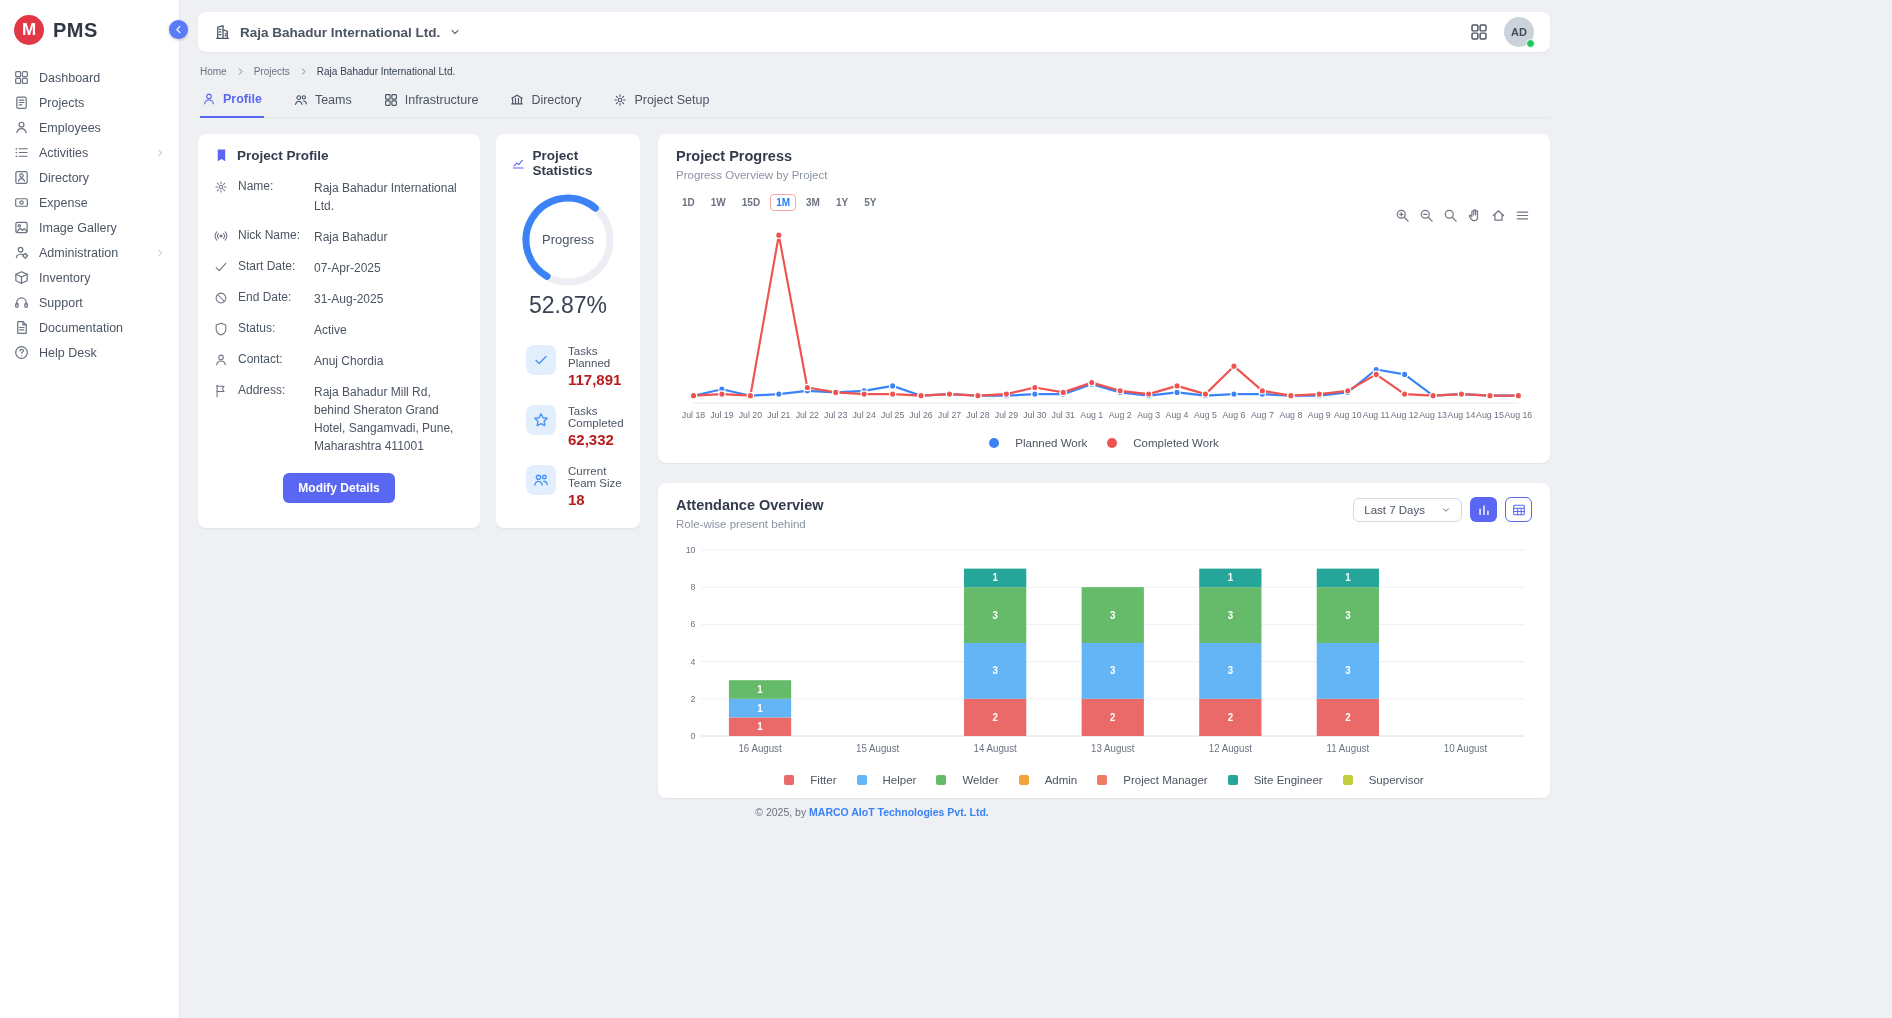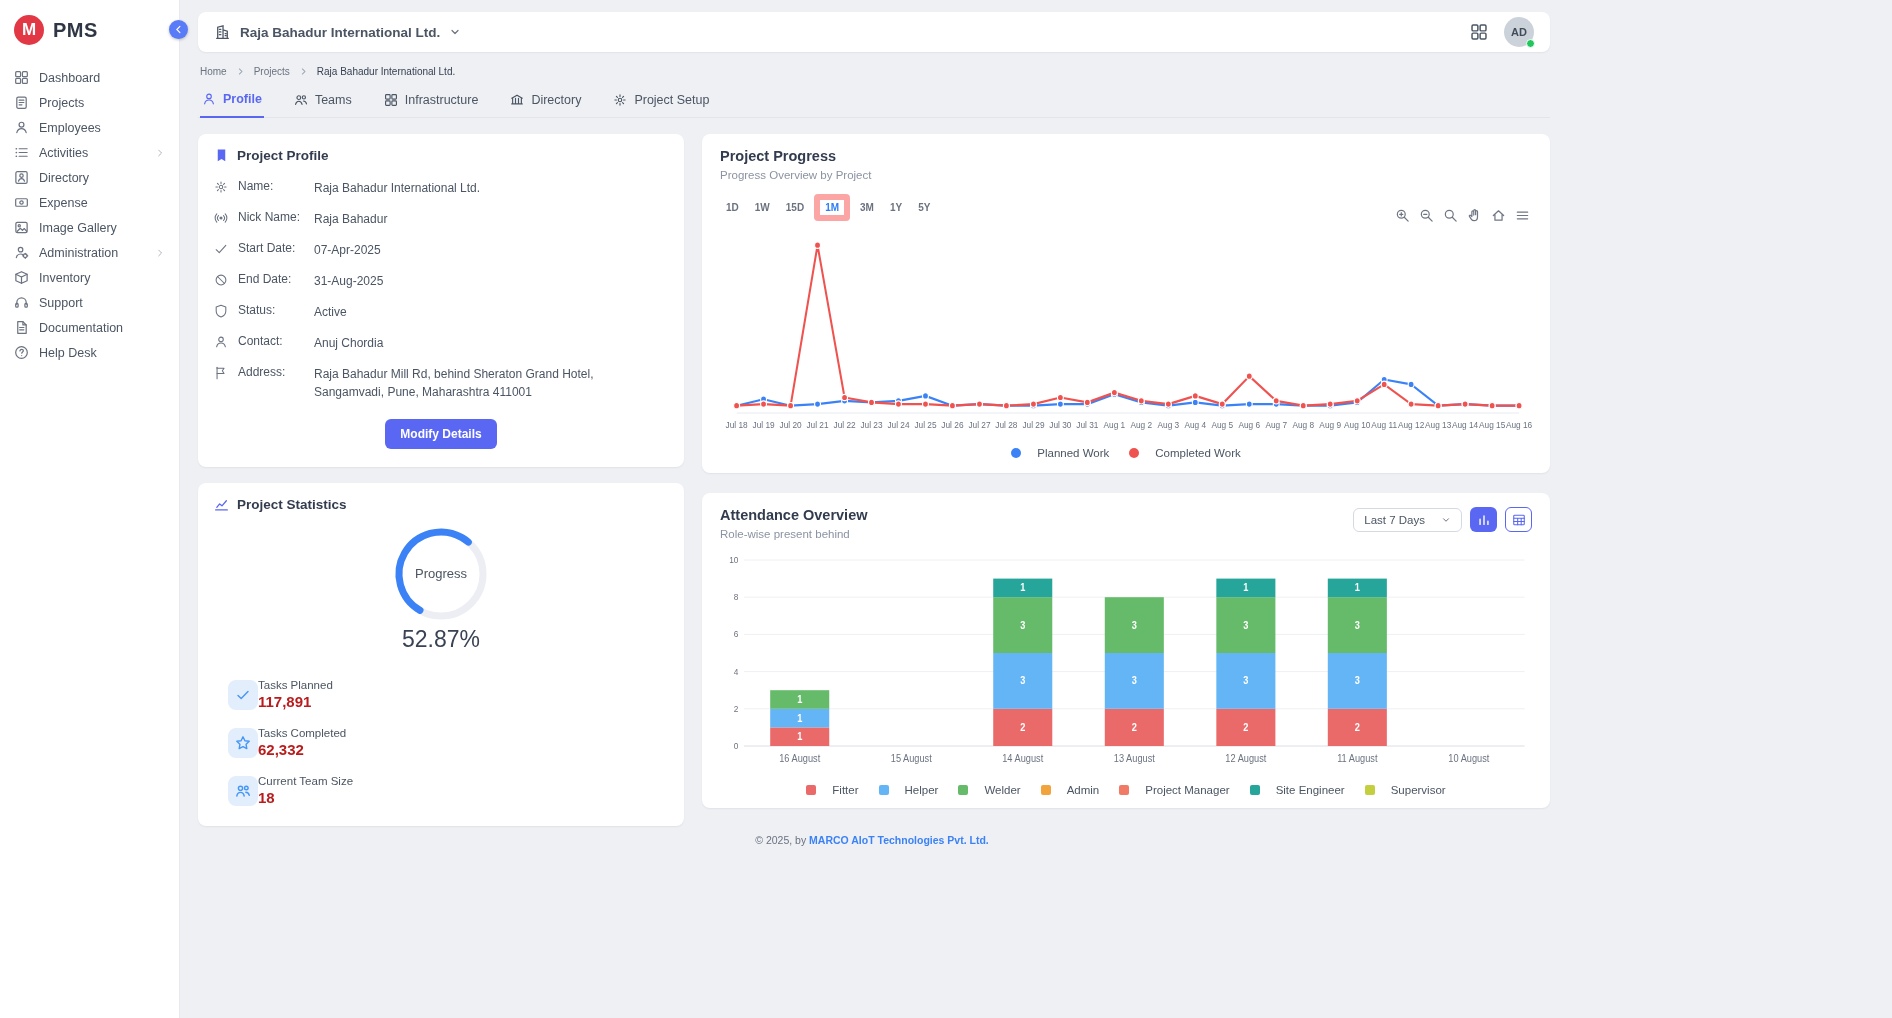--- a/index.html
+++ b/index.html
@@ -36,49 +36,49 @@
 .breadcrumb .crumb{cursor:pointer}
 .breadcrumb .current{color:#374151}
 
 .tabs{display:flex;gap:28px;margin-top:12px;border-bottom:1px solid #e2e5eb;padding:0 2px}
 .tab{display:flex;gap:7px;align-items:center;padding:3px 2px 10px;font-size:12.5px;color:#4b5563;cursor:pointer}
 .tab svg{width:14px;height:14px;stroke:#4b5563;fill:none;stroke-width:1.3;stroke-linecap:round;stroke-linejoin:round}
 .tab.active{color:#5a67f2;font-weight:bold;border-bottom:2px solid #5a67f2;margin-bottom:-1px}
 .tab.active svg{stroke:#5a67f2}
 
 .content{display:flex;gap:18px;margin-top:16px;align-items:flex-start}
-.col-left{width:486px;flex:none;display:flex;flex-direction:column;gap:16px}
+.col-left{width:442px;flex:none;display:flex;flex-direction:row;gap:16px}
 .col-right{flex:1;display:flex;flex-direction:column;gap:20px}
 .card-title{display:flex;align-items:center;gap:8px;font-size:13.5px;font-weight:bold;color:#333c4e}
 .card-title svg{width:15px;height:15px}
 
 .profile-card{padding:14px 16px 18px}
 .fields{margin-top:16px;display:flex;flex-direction:column;gap:13px}
 .field{display:flex;gap:10px;font-size:12px;align-items:flex-start}
 .field svg{width:14px;height:14px;stroke:#6b7280;fill:none;stroke-width:1.2;stroke-linecap:round;stroke-linejoin:round;flex:none;margin-top:1px}
 .f-label{width:66px;color:#4b5563;flex:none}
 .f-value{color:#4b5563;max-width:300px;line-height:1.5}
 .modify{display:block;margin:18px auto 0;background:#5a67f2;color:#fff;border:none;border-radius:6px;padding:8px 15px;font-size:12px;font-weight:bold;cursor:pointer;font-family:inherit}
 
 .stats-card{padding:14px 16px 20px;min-height:332px}
 .gauge-wrap{display:flex;flex-direction:column;align-items:center;margin-top:12px}
 .gauge-value{font-size:23px;color:#3a4354;margin-top:2px}
 .stat-rows{margin-top:26px;display:flex;flex-direction:column;gap:17px;padding-left:14px}
-.stat-row{display:flex;align-items:flex-end}
+.stat-row{display:flex;gap:12px;align-items:flex-start}
 .stat-ic{width:30px;height:30px;border-radius:8px;background:#e2eefc;display:flex;align-items:center;justify-content:center;flex:none}
 .stat-ic svg{width:16px;height:16px;stroke:#4596f7;fill:none;stroke-width:1.4;stroke-linecap:round;stroke-linejoin:round}
 .stat-label{font-size:11.5px;color:#4b5563}
 .stat-value{font-size:15px;font-weight:bold;color:#b91c1c;margin-top:2px}
 
 .pp-card{padding:14px 18px 10px;position:relative}
 .pp-title{font-size:14.5px;font-weight:bold;color:#333c4e}
 .pp-sub{font-size:11.5px;color:#8b93a2;margin-top:5px}
 .ranges{display:flex;gap:4px;margin-top:13px;align-items:center}
 .range{font-size:10px;color:#6b7280;padding:3px 6px;border-radius:4px;cursor:pointer;font-weight:bold}
-.range.active{color:#2e7df6;border:6px solid #fca5a5;padding:2px 5px}
+.range.active{color:#2e7df6;border:1px solid #fca5a5;padding:2px 5px}
 .pp-toolbar{position:absolute;right:20px;top:74px;display:flex;gap:9px;align-items:center}
 .pp-toolbar svg{width:15px;height:15px;stroke:#6f7683;fill:none;stroke-width:1.3;stroke-linecap:round;stroke-linejoin:round;cursor:pointer}
 svg.linechart{width:100%;height:222px;margin-top:4px;display:block}
 .legend{display:flex;justify-content:center;gap:20px;margin-top:0;padding-bottom:4px}
 .legend-item{display:flex;align-items:center;gap:16px;font-size:11.5px;color:#4b5563;cursor:pointer}
 .dot{width:10px;height:10px;border-radius:50%}
 .sq{width:10px;height:10px;border-radius:2px}
 
 .att-card{padding:14px 18px 8px}
 .att-head{display:flex;justify-content:space-between;align-items:flex-start}

